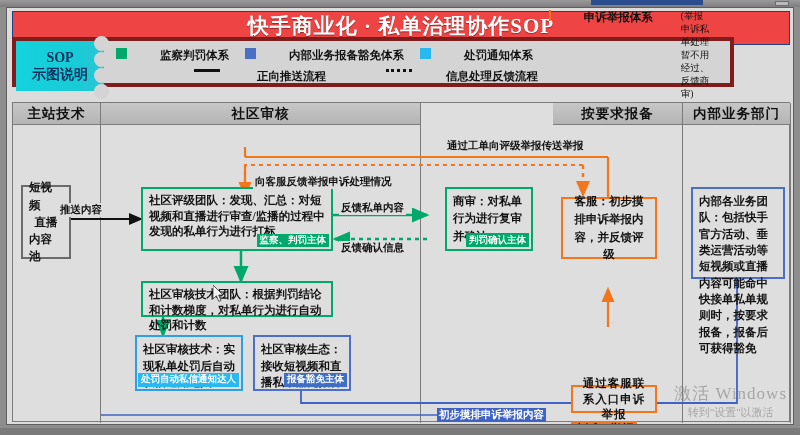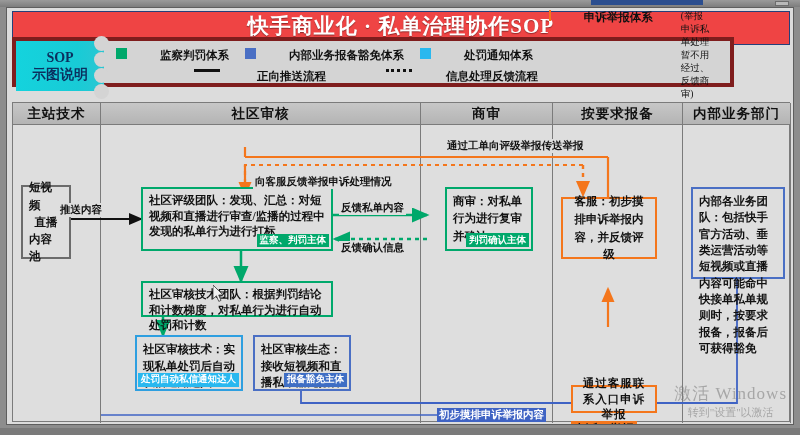--- a/index.html
+++ b/index.html
@@ -187,23 +187,20 @@
   </div>
 
   <div id="lanes">
 
     <div class="lane" style="left:88px;width:320px;">
       <div class="lane-head">社区审核</div>
     </div>
     <div class="lane" style="left:0px;width:88px;">
       <div class="lane-head">主站技术</div>
     </div>
-    <div class="lane" style="left:408px;width:132px;">
-      <div class="lane-head">商审</div>
-    </div>
     <div class="lane" style="left:540px;width:130px;">
       <div class="lane-head">按要求报备</div>
     </div>
     <div class="lane" style="left:670px;width:108px;">
       <div class="lane-head">内部业务部门</div>
     </div>
 
     <svg id="wires" viewBox="0 0 778 320">
       <defs>
         <marker id="ah-black" markerWidth="7" markerHeight="7" refX="6" refY="3" orient="auto">

